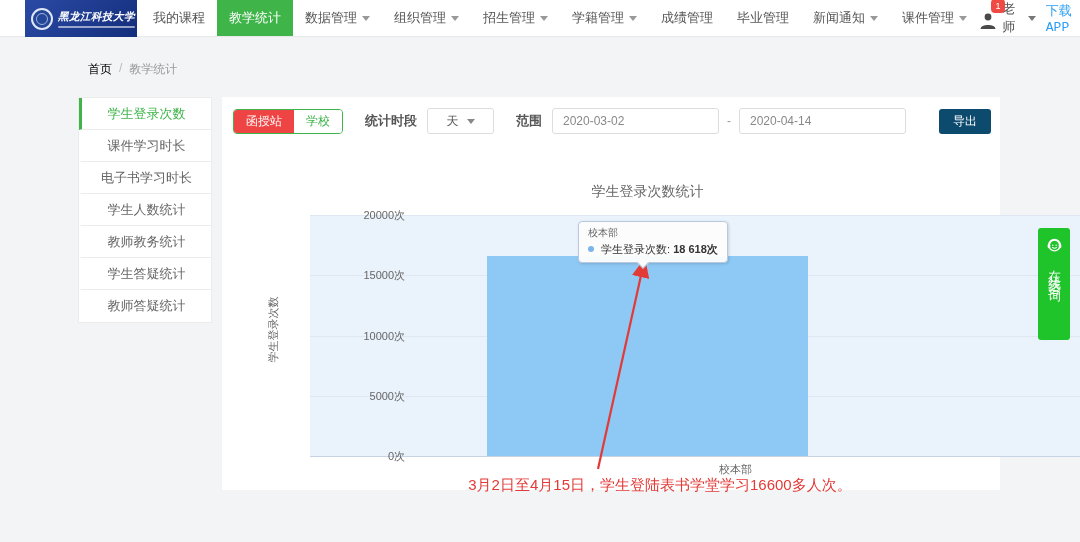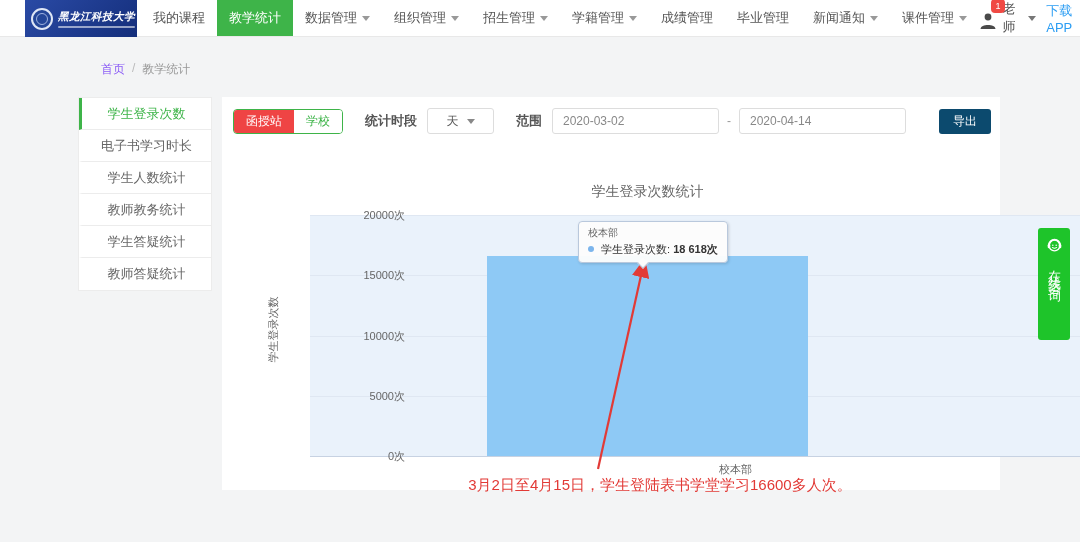--- a/index.html
+++ b/index.html
@@ -16,25 +16,25 @@
   .nav-items { display:flex; align-items:stretch; margin-left:4px;justify-content:space-between; }
   .nav-item { display:flex; align-items:center; gap:5px; padding:0 12px; font-size:13px; color:#555; cursor:pointer; white-space:nowrap; }
   .nav-item.active { background:#3eb449; color:#fff; }
   .caret { width:0; height:0; border-left:4px solid transparent; border-right:4px solid transparent; border-top:5px solid #999; display:inline-block; }
   .nav-right { margin-left:auto; display:flex; align-items:center; gap:10px; padding-right:28px; }
   .user-wrap { position:relative; width:22px; height:24px; }
   .user-svg { position:absolute; bottom:0; left:0; }
   .badge { position:absolute; top:-7px; left:12px; min-width:14px; height:14px; border-radius:4px; background:#f04a44; color:#fff; font-size:9px; line-height:14px; text-align:center; padding:0 2px; }
   .user-name { font-size:13px; color:#555; }
   .user-caret { width:0;height:0;border-left:4px solid transparent;border-right:4px solid transparent;border-top:5px solid #777; }
-  .download { font-size:13px; color:#2b9df3; text-decoration:none; }
+  .download { font-size:13px; color:#2b9df3; text-decoration:none;font-family:Liberation Mono, monospace; }
 
   
   .breadcrumb { position:absolute; top:61px; left:88px; font-size:12px; color:#bbb; display:flex; gap:7px; }
-  .bc-home { color:#8b5cf6; cursor:pointer;margin-left:13px; }
+  .bc-home { color:#000000; cursor:pointer; }
   .bc-cur { color:#999; }
 
   
   .sidebar { position:absolute; top:97px; left:78px; width:134px; background:#fff; border:1px solid #ececec; }
   .side-item { height:32px; line-height:32px; text-align:center; font-size:13px; color:#666; border-bottom:1px solid #ececec; border-left:3px solid transparent; cursor:pointer; background:#fff; }
   .side-item:last-child { border-bottom:none; }
   .side-item.active { color:#3eb449; border-left-color:#3eb449; }
 
   
   .card { position:absolute; top:97px; left:222px; width:778px; height:393px; background:#fff; }
@@ -137,20 +137,21 @@
 </div>
 
 <div class="breadcrumb">
   <span class="bc-home">首页</span>
   <span>/</span>
   <span class="bc-cur">教学统计</span>
 </div>
 
 <div class="sidebar">
   <div class="side-item active">学生登录次数</div>
+  <div class="side-item">课件学习时长</div>
   <div class="side-item">电子书学习时长</div>
   <div class="side-item">学生人数统计</div>
   <div class="side-item">教师教务统计</div>
   <div class="side-item">学生答疑统计</div>
   <div class="side-item">教师答疑统计</div>
 </div>
 
 <div class="card">
 
   <div class="toolbar">

